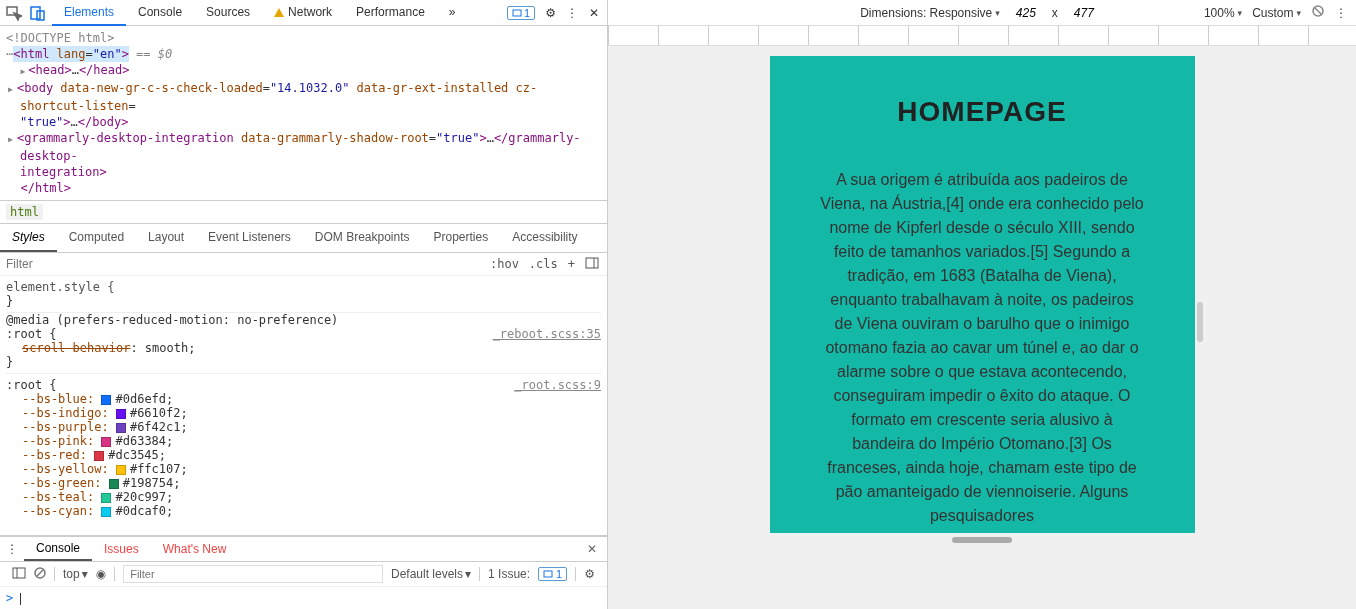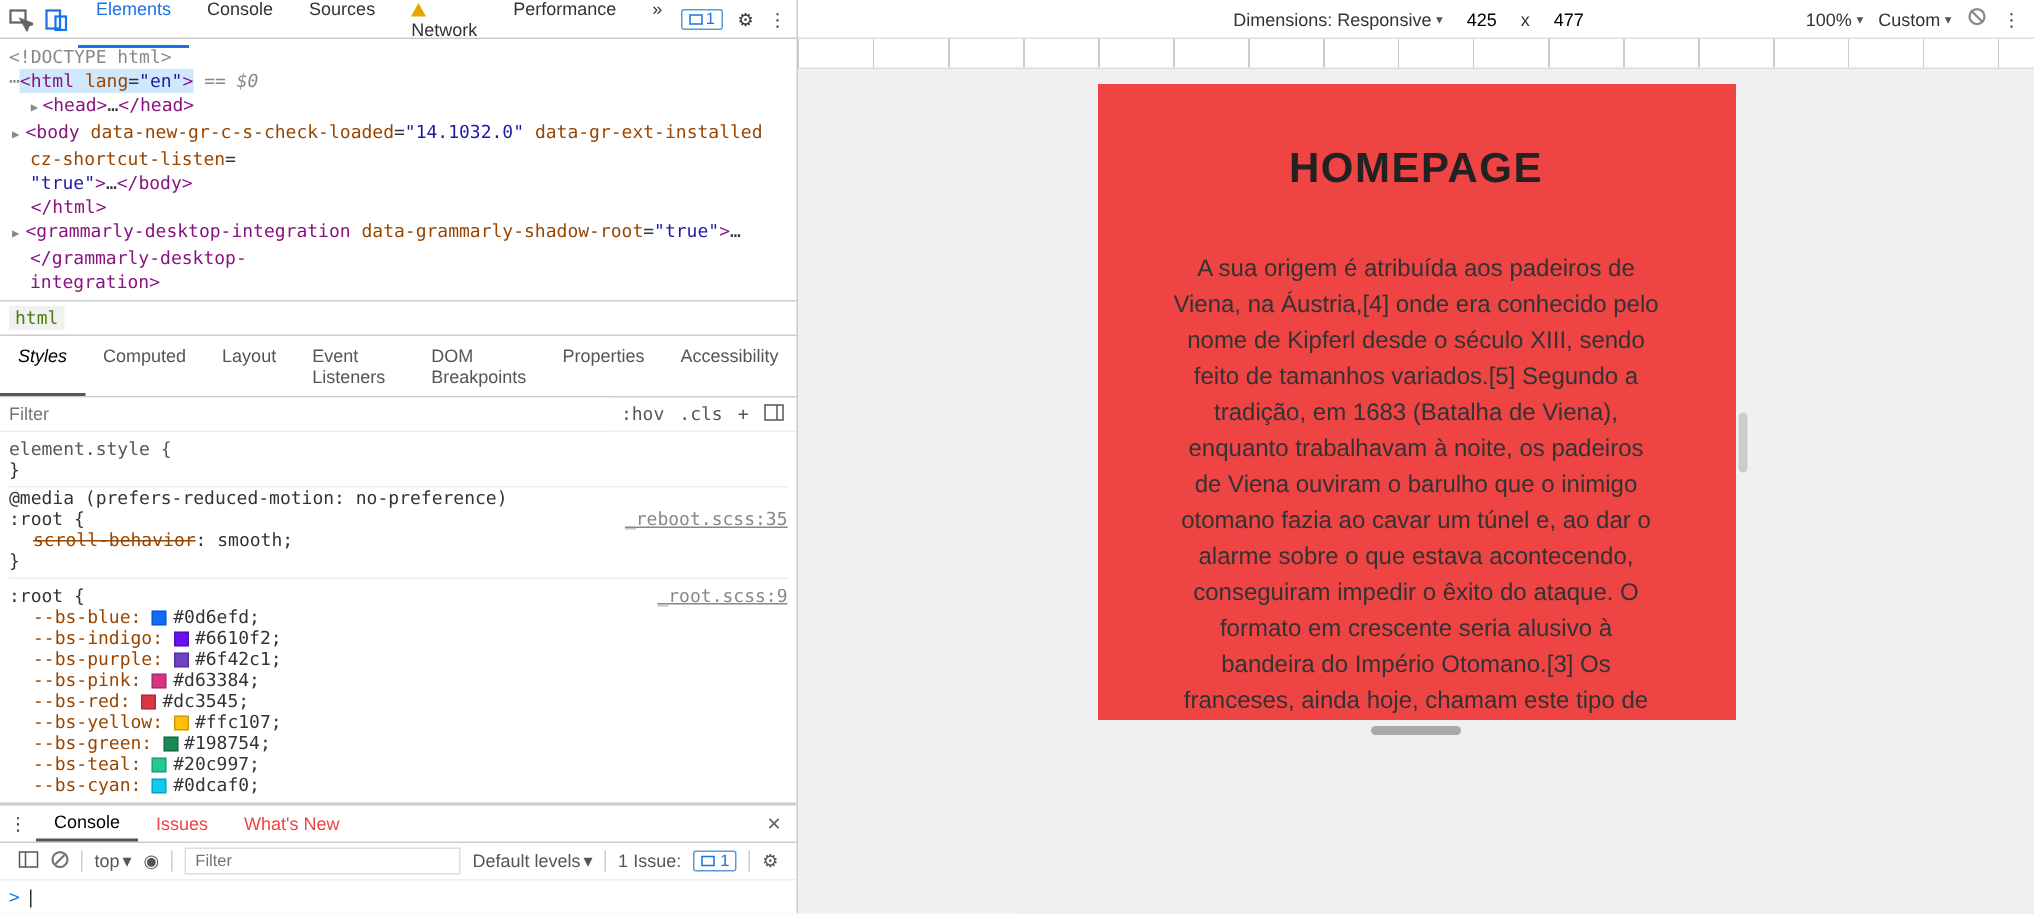--- a/index.html
+++ b/index.html
@@ -1,18 +1,18 @@
 <!DOCTYPE html>
 <html><head>
 <meta charset="utf-8">
 <style>
 * { margin: 0; padding: 0; box-sizing: border-box; }
 body { font-family: "Segoe UI", Arial, sans-serif; display: flex; height: 609px; width: 1356px; overflow: hidden; background: #fff; }
 
-.devtools { width: 532px; display: flex; flex-direction: column; border-right: 1px solid #ccc; font-size: 12px; color: #333; }
+.devtools { width: 608px; display: flex; flex-direction: column; border-right: 1px solid #ccc; font-size: 12px; color: #333; }
 
 .dt-header { display: flex; align-items: center; border-bottom: 1px solid #ccc; height: 26px; }
 .dt-header-icons { display: flex; padding: 0 6px; gap: 8px; }
 .dt-header-icon { width: 16px; height: 16px; display: flex; align-items: center; justify-content: center; cursor: pointer; color: #666; }
 .dt-tabs { display: flex; flex: 1; }
 .dt-tab { padding: 5px 12px; cursor: pointer; color: #333; position: relative; }
 .dt-tab.active { color: #1a73e8; border-bottom: 2px solid #1a73e8; }
 .dt-tab.warning::before { content:""; display:inline-block; width:0; height:0; border-left:5px solid transparent; border-right:5px solid transparent; border-bottom:9px solid #e6a700; margin-right:4px; vertical-align:middle; }
 .dt-header-right { display: flex; align-items: center; gap: 10px; padding-right: 8px; }
 .dt-badge { border: 1px solid #5b9bd5; color:#1a73e8; border-radius:2px; padding:0 4px; font-size:11px; display:flex; align-items:center; gap:2px; }
@@ -52,26 +52,26 @@
 .drawer-close { margin-left:auto; padding:0 10px; cursor:pointer; color:#666; }
 .drawer-toolbar { display:flex; align-items:center; gap:8px; padding:3px 12px; border-bottom:1px solid #eee; font-size:12px; color:#555; }
 .drawer-toolbar .sep { border-left:1px solid #ccc; height:14px; }
 .drawer-select { display:flex; align-items:center; gap:2px; }
 .console-input { padding: 4px 6px; color:#1a73e8; font-family: Consolas, monospace; }
 .console-filter { flex:1; border:1px solid #ddd; padding:2px 6px; font-size:11px; color:#888; }
 
 .preview-pane { flex:1; display:flex; flex-direction:column; background:#fff; }
 .device-bar { display:flex; align-items:center; height:26px; border-bottom:1px solid #ddd; font-size:12px; color:#333; justify-content: flex-end; padding: 0 8px; gap: 10px; position: relative; }
 .device-bar-center { position:absolute; left:50%; transform:translateX(-50%); display:flex; align-items:center; gap:6px; }
-.dim-input { width:40px; text-align:center; border:none; font-size:12px; }
+.dim-input { width:40px; text-align:center; border:none; font-size:12px;font-style:italic; }
 .dev-drop { display:flex; align-items:center; gap:3px; }
 .dev-drop::after { content:"▾"; font-size:9px; color:#555; }
 .ruler-h { height:20px; border-bottom:1px solid #ddd; background: repeating-linear-gradient(to right, #ccc 0, #ccc 1px, transparent 1px, transparent 50px); }
 .viewport-area { flex:1; background:#f0f0f0; display:flex; justify-content:center; align-items:flex-start; position:relative; overflow:hidden; padding-top:10px; }
-.device-frame { width:425px; height:424px; background:#ef4444; overflow-y:auto; position:relative; }
+.device-frame { width:425px; height:477px; background:#14b8a6; overflow-y:auto; position:relative; }
 .device-frame::-webkit-scrollbar{width:10px;}
 .page-content { padding: 40px 50px; text-align:center; }
 .page-title { font-size: 28px; font-weight: 600; letter-spacing:1px; color:#222; margin-bottom: 40px; }
 .page-text { font-size: 16px; line-height: 1.5; color:#333; text-align:center; }
 .handle { position:absolute; right:-8px; top:50%; width:6px; height:40px; background:#ccc; border-radius:3px; }
 .resize-bar { height:6px; width:60px; background:#aaa; border-radius:3px; margin: 4px auto; }
 
 .kebab { display:inline-block; letter-spacing: 1px; }
 .info-badge { border:1px solid #5b9bd5; color:#1a73e8; padding:0 4px; border-radius:2px; font-size:11px; display:inline-flex; align-items:center; gap:3px; }
 .info-badge svg { width:10px; height:10px; }
@@ -116,22 +116,22 @@
       <span class="kebab" style="cursor:pointer">⋮</span>
       <span style="cursor:pointer">✕</span>
     </div>
   </div>
 
   <div class="dom-tree">
     <div class="dom-line"><span style="color:#888">&lt;!DOCTYPE html&gt;</span></div>
     <div class="selline"><span style="color:#888">⋯</span><span class="dom-line sel"><span class="tag-name">&lt;html</span> <span class="attr-name">lang</span>=<span class="attr-value">"en"</span><span class="tag-name">&gt;</span></span> <span class="selinfo"> == $0</span></div>
     <div class="dom-line">  <span class="caret"></span><span class="tag-name">&lt;head&gt;</span>…<span class="tag-name">&lt;/head&gt;</span></div>
     <div class="dom-line" style="white-space:normal;padding-left:14px;text-indent:-6px">  <span class="caret"></span><span class="tag-name">&lt;body</span> <span class="attr-name">data-new-gr-c-s-check-loaded</span>=<span class="attr-value">"14.1032.0"</span> <span class="attr-name">data-gr-ext-installed</span> <span class="attr-name">cz-shortcut-listen</span>=<br><span class="attr-value">"true"</span><span class="tag-name">&gt;</span>…<span class="tag-name">&lt;/body&gt;</span></div>
+    <div class="dom-line" style="white-space:normal;padding-left:14px;text-indent:-6px">  <span class="caret"></span><span class="tag-name">&lt;grammarly-desktop-integration</span> <span class="attr-name">data-grammarly-shadow-root</span>=<span class="attr-value">"true"</span><span class="tag-name">&gt;</span>…<span class="tag-name">&lt;/grammarly-desktop-<br>integration&gt;</span></div>
     <div class="dom-line">  <span class="tag-name">&lt;/html&gt;</span></div>
-    <div class="dom-line" style="white-space:normal;padding-left:14px;text-indent:-6px">  <span class="caret"></span><span class="tag-name">&lt;grammarly-desktop-integration</span> <span class="attr-name">data-grammarly-shadow-root</span>=<span class="attr-value">"true"</span><span class="tag-name">&gt;</span>…<span class="tag-name">&lt;/grammarly-desktop-<br>integration&gt;</span></div>
   </div>
 
   <div class="breadcrumb"><span>html</span></div>
 
   <div class="styles-tabs">
     <div class="styles-tab active">Styles</div>
     <div class="styles-tab">Computed</div>
     <div class="styles-tab">Layout</div>
     <div class="styles-tab">Event Listeners</div>
     <div class="styles-tab">DOM Breakpoints</div>

